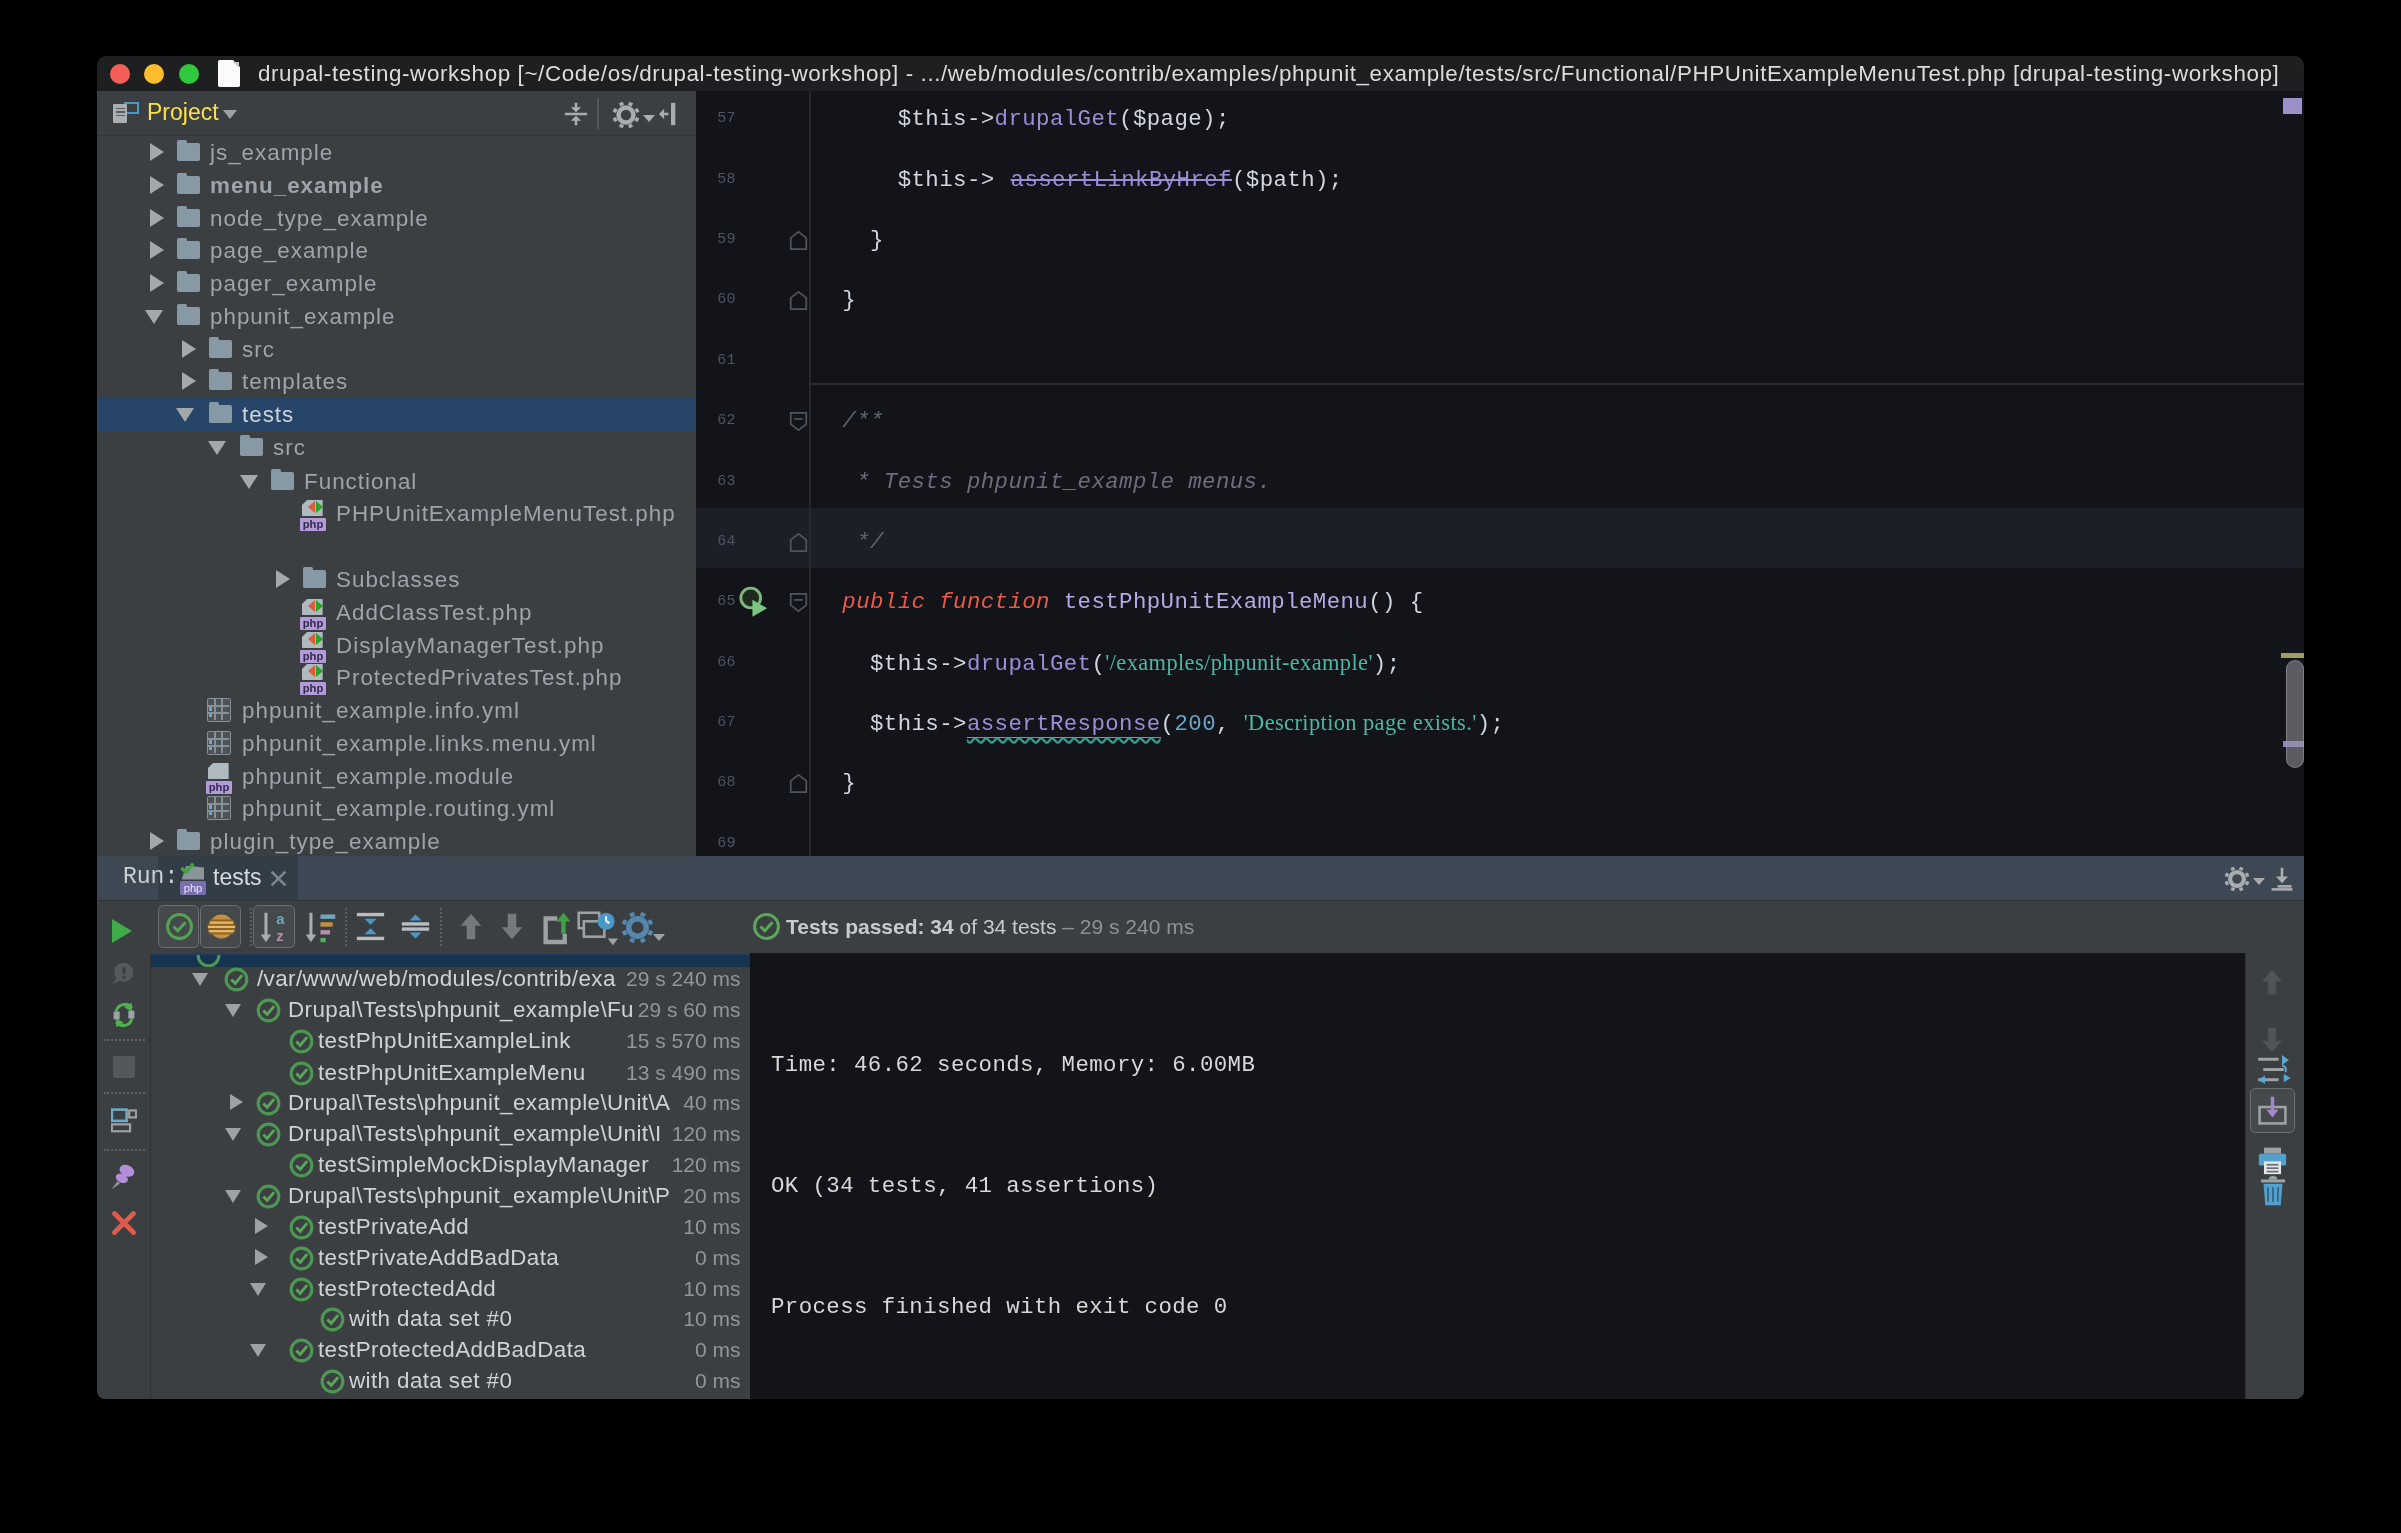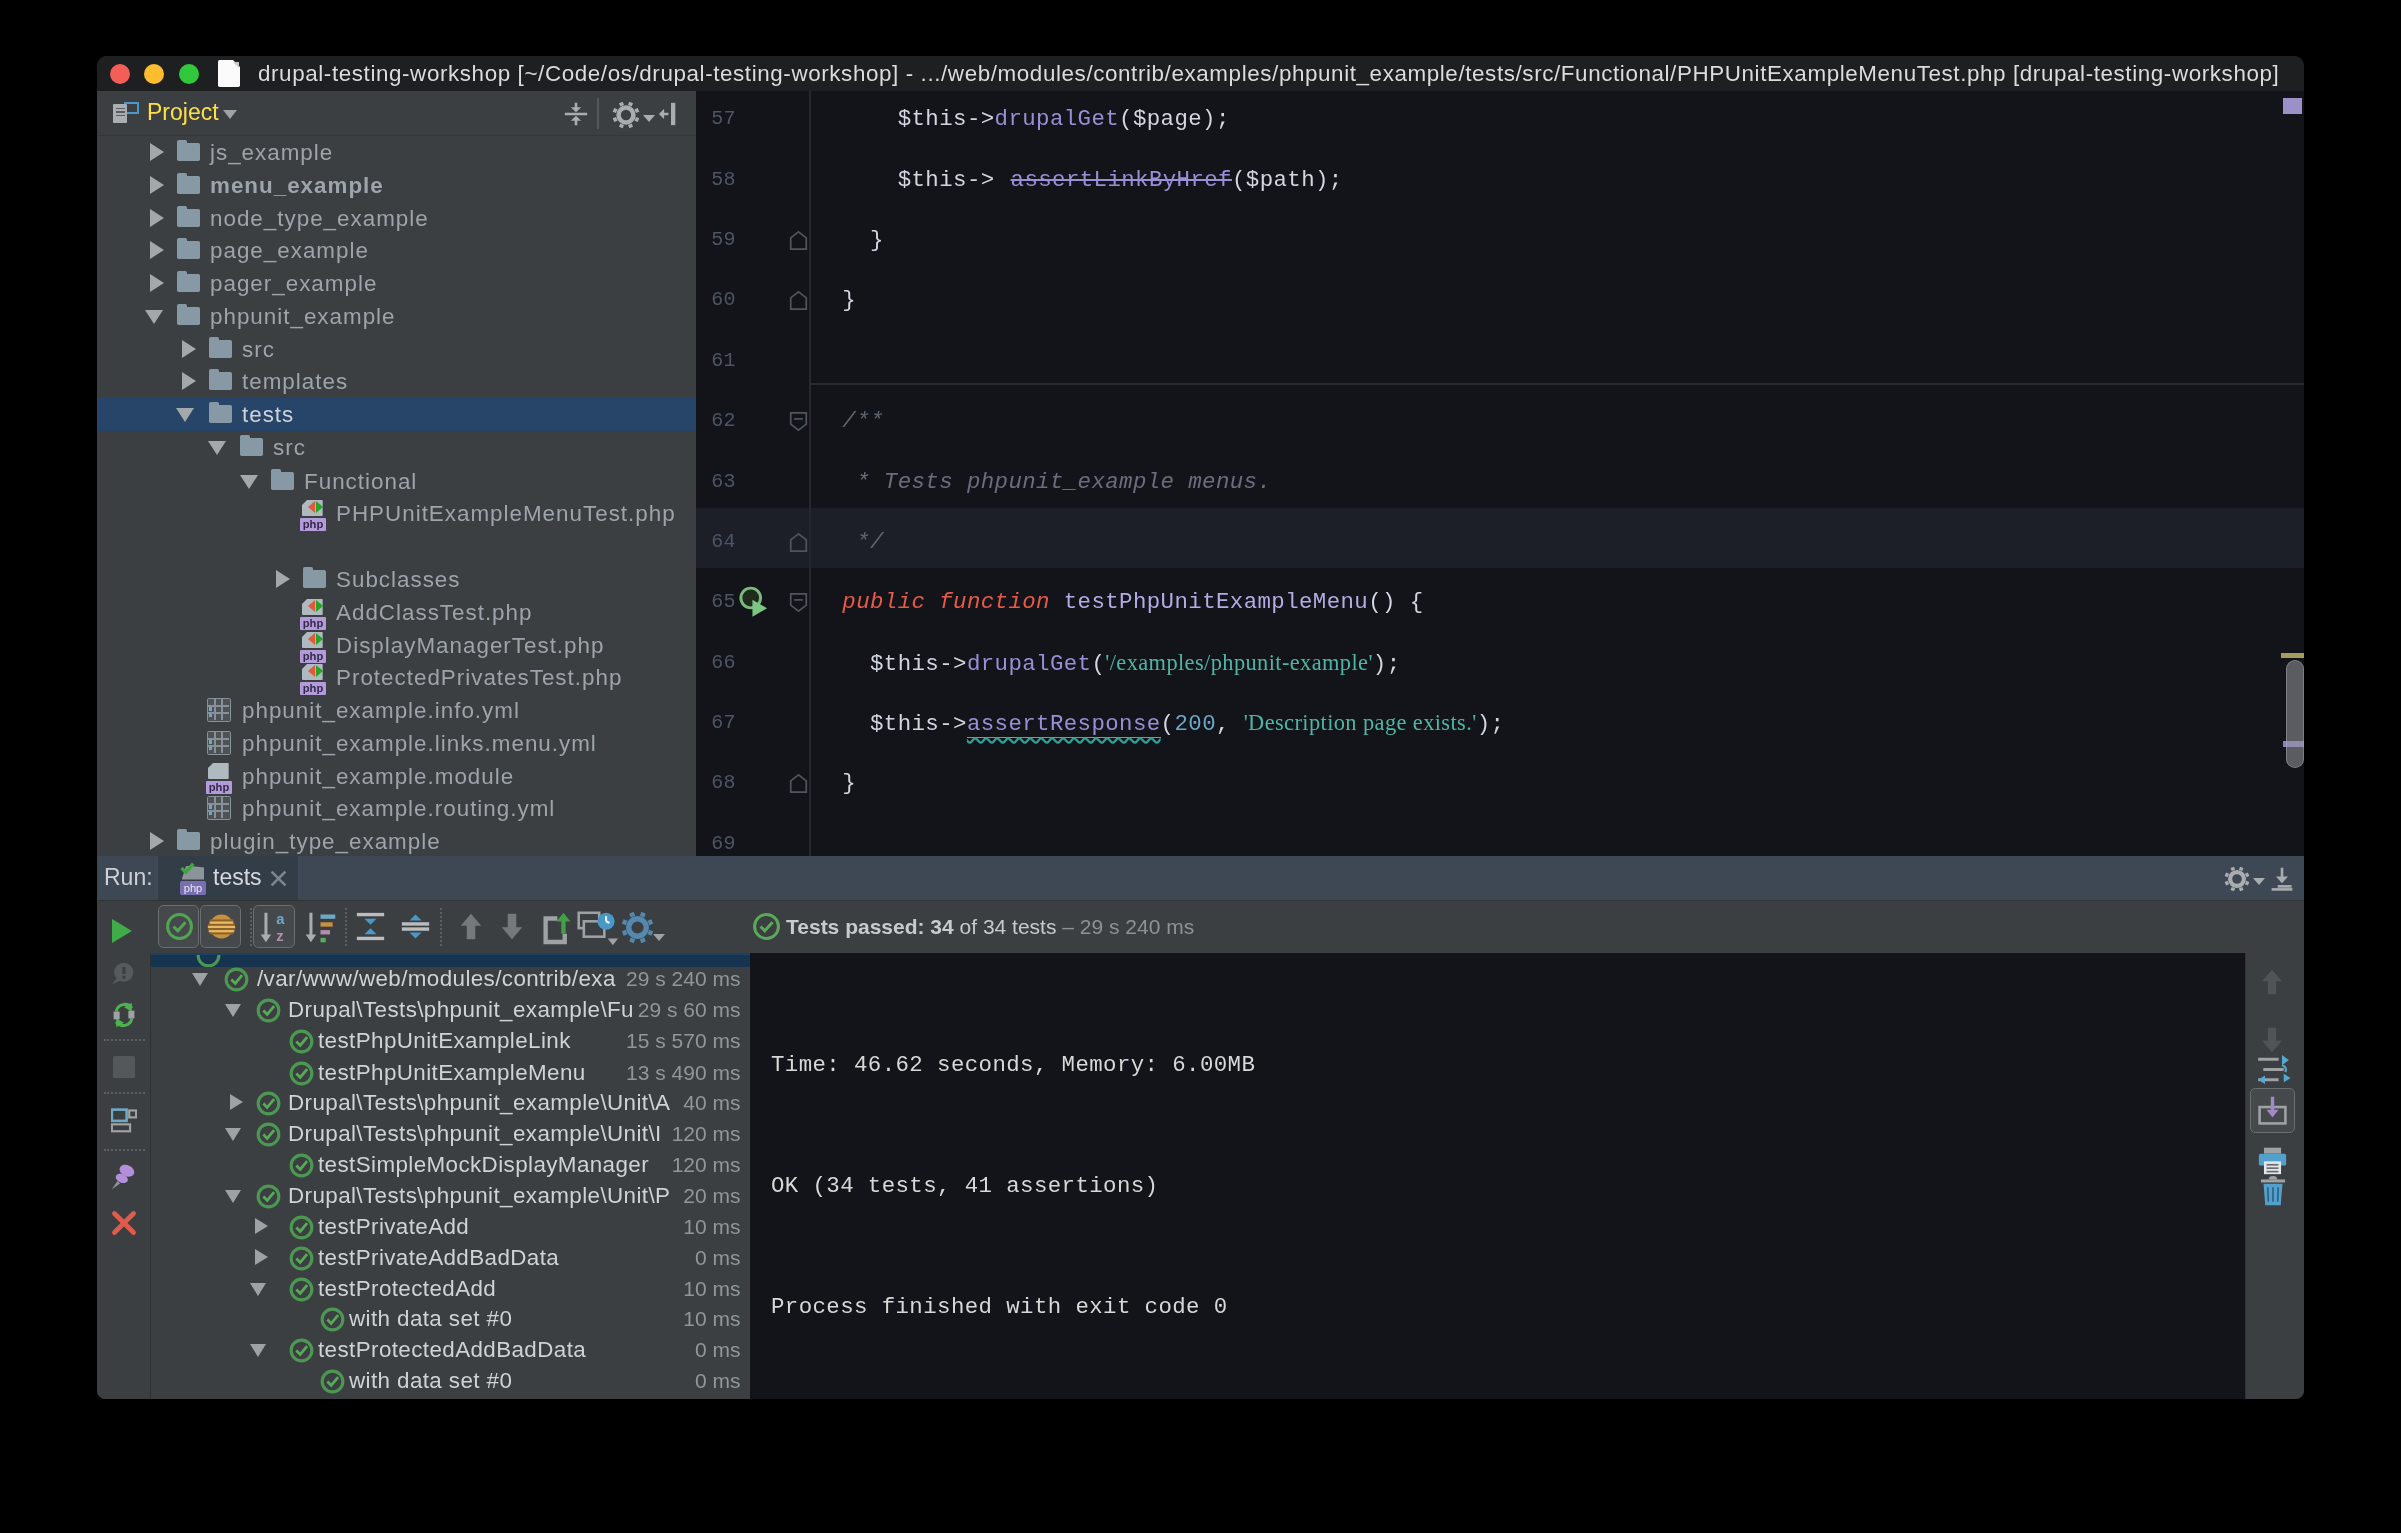--- a/index.html
+++ b/index.html
@@ -31,21 +31,21 @@
 .fyml .h1{left:0;top:6px;width:21px;height:1.7px;}
 .fyml .h2{left:0;top:13px;width:21px;height:1.7px;}
 .fyml .v1{left:6px;top:0;width:1.7px;height:21px;}
 .fyml .v2{left:13px;top:0;width:1.7px;height:21px;}
 .fyml .b1{position:absolute;left:0.9px;top:7.8px;width:3.5px;height:3.5px;background:#6fa8c5;}
 .fyml .b2{position:absolute;left:0.9px;top:14.7px;width:3.5px;height:3.5px;background:#6fa8c5;}
 
 #editor{position:absolute;left:599px;top:35px;width:1609px;height:765px;background:#131419;overflow:hidden;
   font-family:"Liberation Mono",monospace;font-size:22.4px;letter-spacing:0.4px;}
 .eline{position:absolute;left:91px;height:60px;line-height:60px;white-space:pre;color:#d2d6e0;}
-.lnum{position:absolute;left:0;width:40px;height:60px;line-height:60px;text-align:right;color:#4c5466;font-size:20px;}
+.lnum{position:absolute;left:0;width:40px;height:60px;line-height:60px;text-align:right;color:#4c5466;font-size:15px;}
 .cur{position:absolute;left:0;width:1609px;height:60px;background:#1c1f28;}
 .kw{color:#e85948;font-style:italic;}
 .fn{color:#b5aae4;}
 .mth{color:#9a8ed6;}
 .str{color:#4eb6a6;font-family:Liberation Serif, serif;}
 .num{color:#6ba7c9;}
 .cmt{color:#5d6570;font-style:italic;}
 .cmd{color:#6f6a7e;font-style:italic;}
 .strike{text-decoration:line-through;margin-left:16px;}
 .usol{border-bottom:1.7px solid #8f85c8;}
@@ -318,21 +318,21 @@
 <div class="eline" style="top:542px">      $this-&gt;<span class="mth">drupalGet</span>(<span class="str">'/examples/phpunit-example'</span>);</div>
 <div class="eline" style="top:602px">      $this-&gt;<span style="text-decoration:underline wavy #2f9e93;text-underline-offset:7px;"><span class="mth usol">assertResponse</span></span>(<span class="num">200</span>, <span class="str">'Description page exists.'</span>);</div>
 <div class="eline" style="top:662px">    }</div>
 <div class="abs" style="left:1587px;top:7px;width:19px;height:16.4px;background:#9b90c8;"></div>
 <div class="abs" style="left:1585px;top:562px;width:24px;height:5.2px;background:#a29c60;"></div>
 <div class="abs" style="left:1587px;top:650px;width:21.6px;height:6px;background:#8a7fc0;"></div>
 <div class="abs" style="left:1590px;top:569px;width:18px;height:108px;background:rgba(150,152,157,0.55);border:1.7px solid rgba(180,182,186,0.4);border-radius:9.5px;"></div>
 </div>
 <div id="rhead">
 <div id="rtab"></div>
-<div class="abs" style="left:7px;top:0;height:36px;line-height:42px;color:#ccd1d6;font-size:23px;">Run:</div>
+<div class="abs" style="left:26px;top:0;height:36px;line-height:42px;color:#ccd1d6;font-size:23px;font-family:Liberation Mono, monospace;">Run:</div>
 <div class="abs" style="left:83px;top:6px;width:26px;height:33px;">
         <div class="abs" style="left:1.7px;top:3.5px;width:22.4px;height:14px;background:#8b9499;clip-path:polygon(0 100%,20% 0,100% 15%,100% 100%);"></div>
         <svg class="abs" style="left:0;top:0" width="14.7" height="12" viewBox="0 0 20 16">
           <path d="M2 8 L8 14 L18 2" stroke="#3fa63c" stroke-width="4.5" fill="none"></path>
         </svg>
         <div class="abs" style="left:0;top:19px;width:26px;height:14px;background:#7a6fae;border-radius:1.7px;color:#e8e4f4;font-size:11.2px;line-height:14px;text-align:center;">php</div>
       </div>
 <div class="abs" style="left:116px;top:0;height:44px;line-height:42px;color:#d6dae0;font-size:23px;">tests</div>
 <svg class="abs" style="left:172px;top:13px" width="19" height="19" viewBox="0 0 22 22">
         <g stroke="#7f878d" stroke-width="3">

